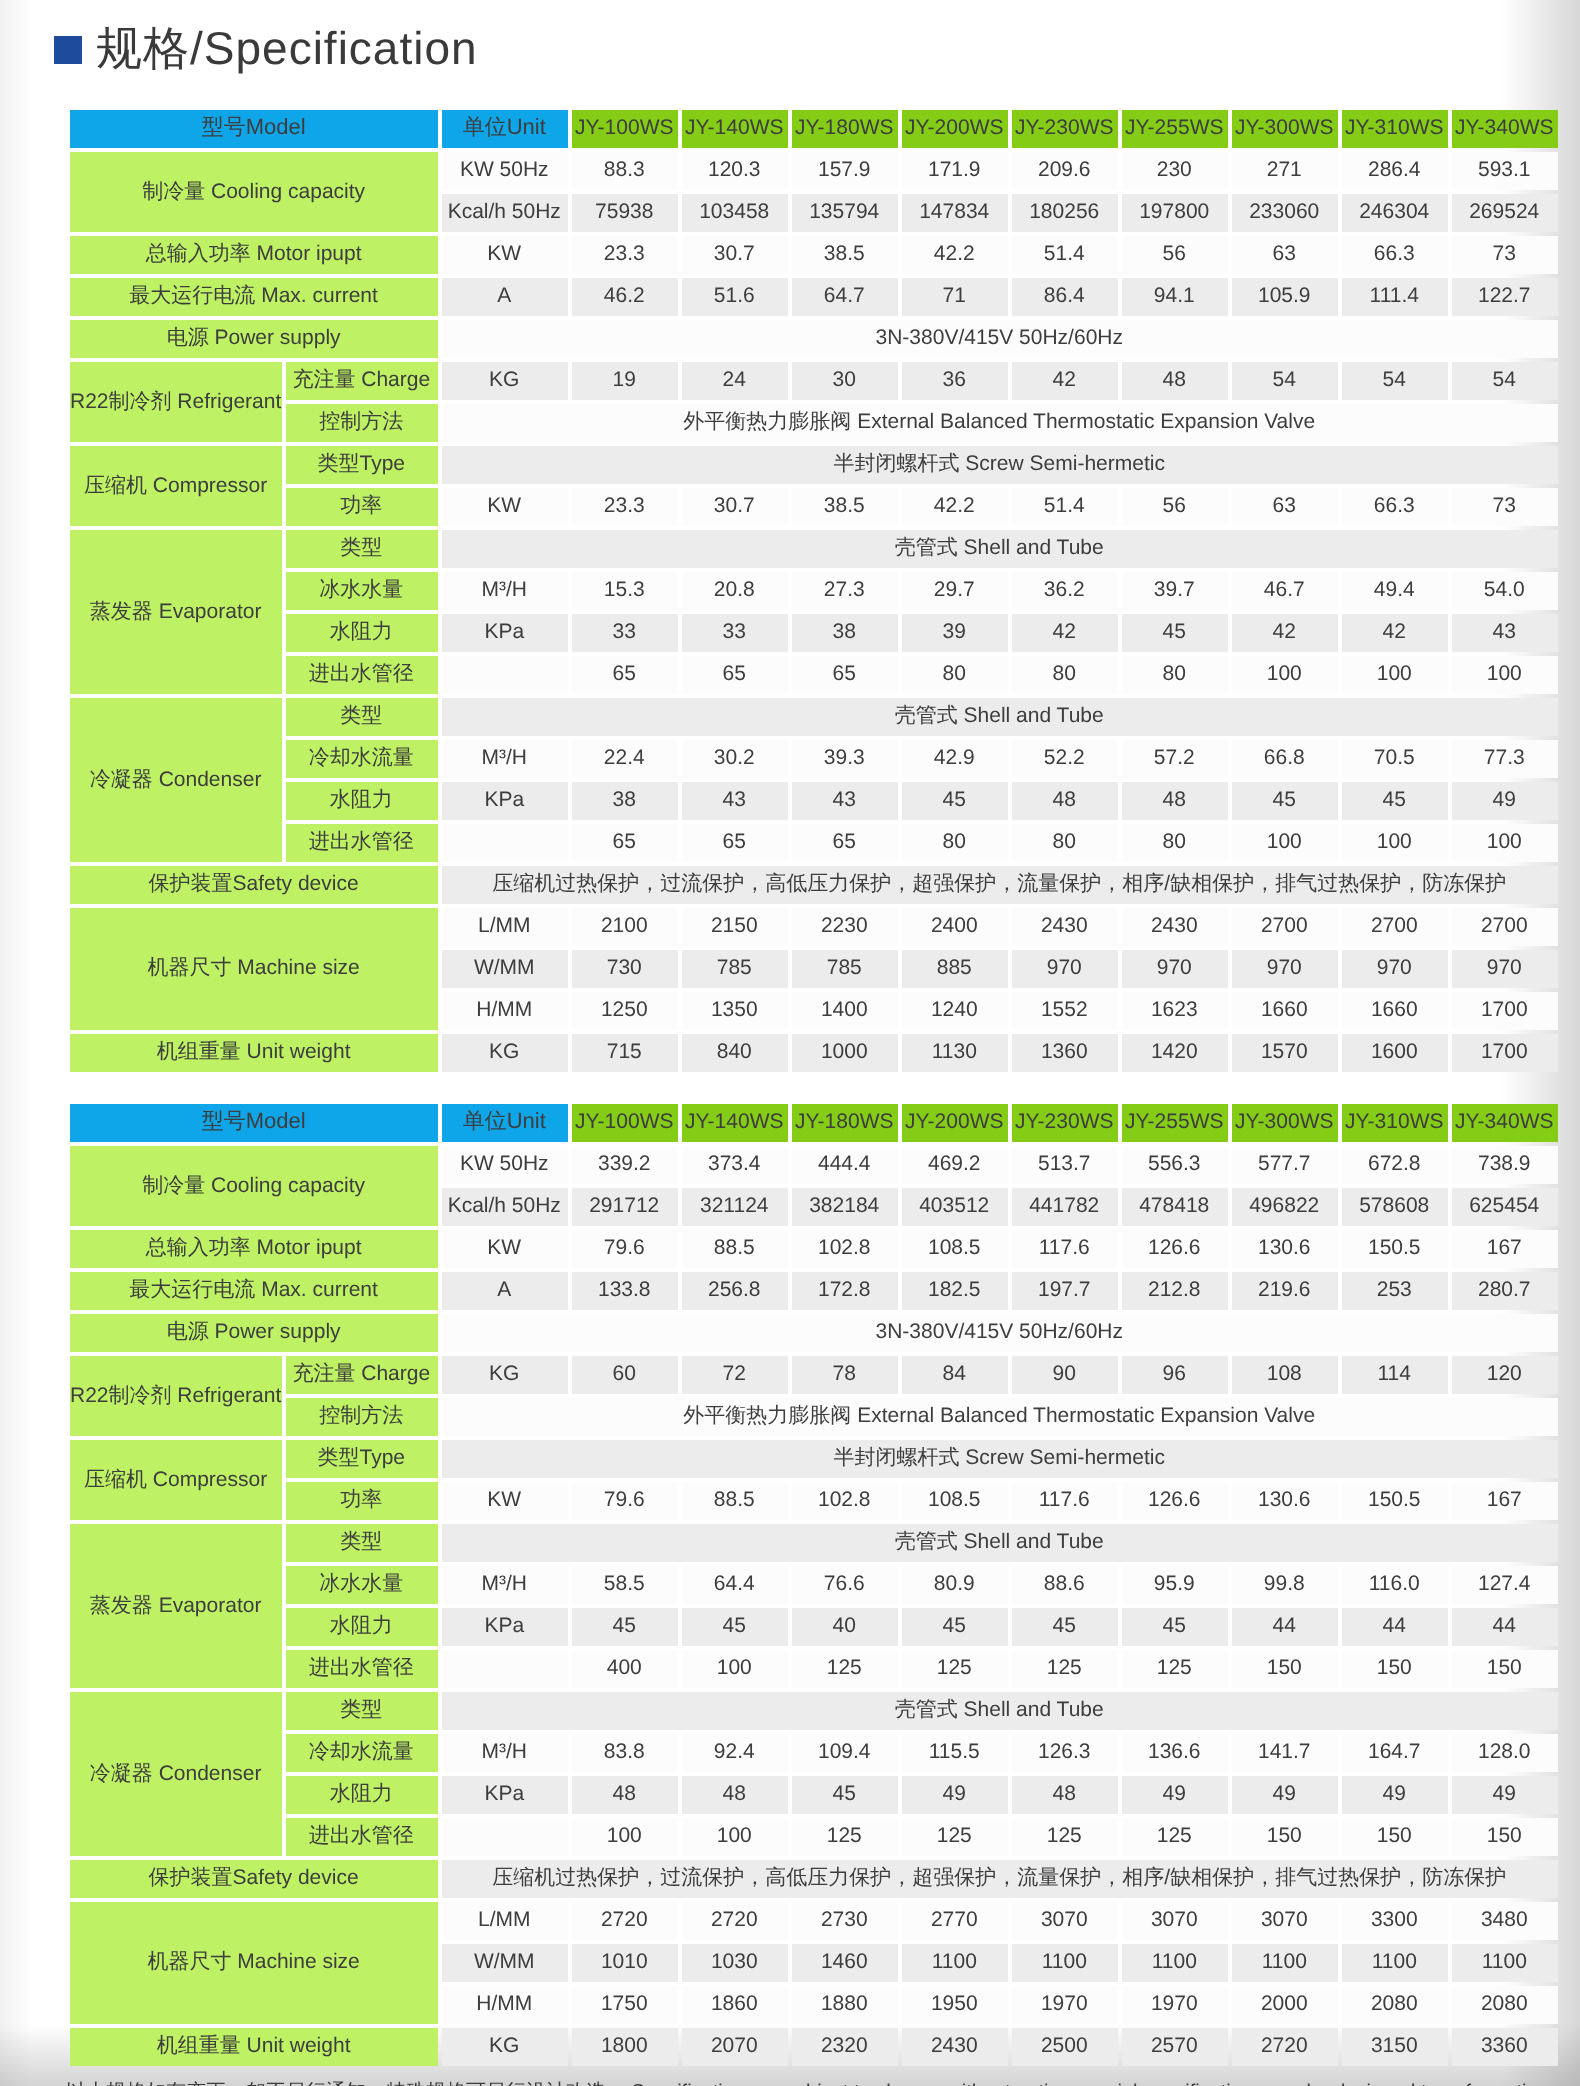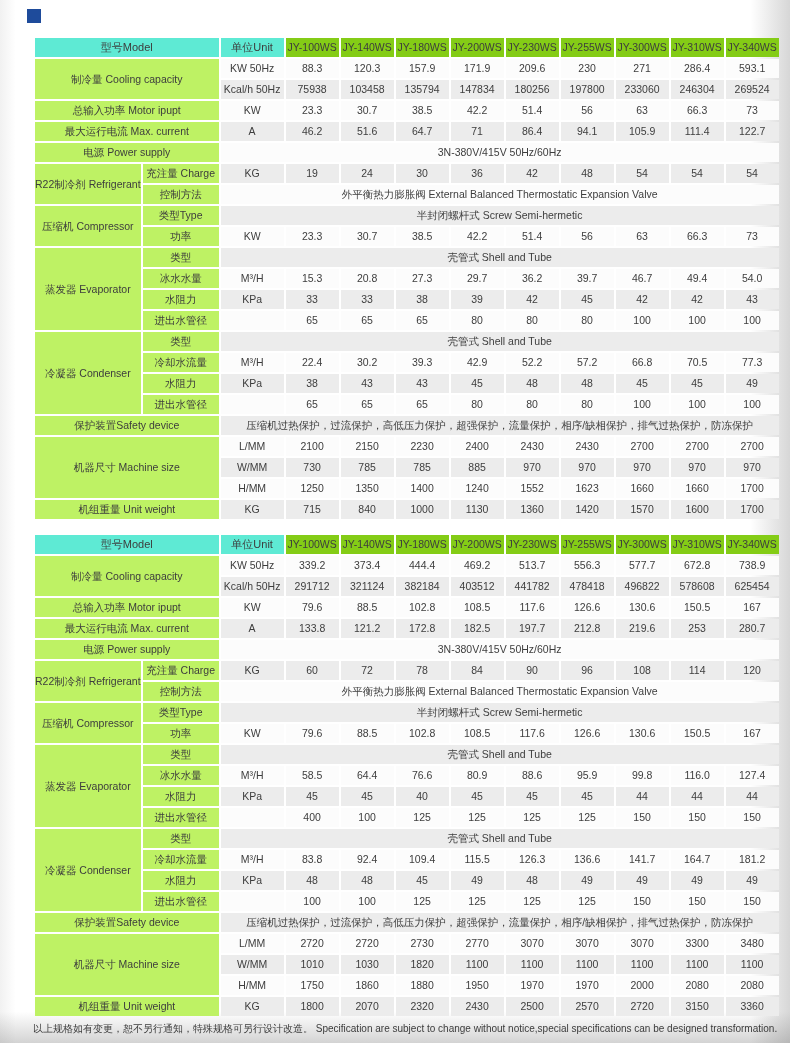--- a/index.html
+++ b/index.html
@@ -21,40 +21,41 @@
 
   table.spec{border-collapse:separate;border-spacing:2px;table-layout:fixed;margin-left:-2px;}
   table.spec + table.spec{margin-top:12px;}
   col.c-g{width:76px;} col.c-s{width:76px;} col.c-u{width:63px;} col.c-m{width:53px;}
   th,td{
     padding:0;height:19px;
     font-size:11px;font-weight:normal;
     text-align:center;vertical-align:middle;
     line-height:1.15;white-space:nowrap;overflow:visible;
   }
-  th.head-lbl,th.head-unit{background:#5eead4;font-size:11px;}
+  th.head-lbl,th.head-unit{background:#0ea5e9;font-size:11px;}
   th.model-h{background:#84cc16;font-size:10.5px;}
   td.lbl{background:#bef264;font-size:10.5px;}
   td.even{background:#fcfcfc;}
   td.odd{background:#ececec;}
   td.merged{font-size:10.5px;}
   td.val,td.unit{font-size:10.5px;}
 
   .footnote{
     margin:4px 0 0 -2px;
     font-size:10px;color:#3c3c3c;
     white-space:nowrap;
   }
 </style>
 </head>
 <body>
 
 <div class="page">
   <div class="title-row">
     <span class="title-square" style="background: rgb(30, 75, 155);"></span>
+    <span class="title-text">规格/Specification</span>
   </div>
   <div id="tables">
       <table class="spec">
         <colgroup>
           <col class="c-g">
           <col class="c-s">
           <col class="c-u">
           <col class="c-m">
           <col class="c-m">
           <col class="c-m">
@@ -382,21 +383,21 @@
             <td class="val even">117.6</td>
             <td class="val even">126.6</td>
             <td class="val even">130.6</td>
             <td class="val even">150.5</td>
             <td class="val even">167</td>
           </tr>
           <tr>
             <td class="lbl" colspan="2" rowspan="1">最大运行电流 Max. current</td>
             <td class="unit odd">A</td>
             <td class="val odd">133.8</td>
-            <td class="val odd">121.2</td>
+            <td class="val odd">256.8</td>
             <td class="val odd">172.8</td>
             <td class="val odd">182.5</td>
             <td class="val odd">197.7</td>
             <td class="val odd">212.8</td>
             <td class="val odd">219.6</td>
             <td class="val odd">253</td>
             <td class="val odd">280.7</td>
           </tr>
           <tr>
             <td class="lbl" colspan="2" rowspan="1">电源 Power supply</td>
@@ -491,21 +492,21 @@
             <td class="lbl">冷却水流量</td>
             <td class="unit even">M³/H</td>
             <td class="val even">83.8</td>
             <td class="val even">92.4</td>
             <td class="val even">109.4</td>
             <td class="val even">115.5</td>
             <td class="val even">126.3</td>
             <td class="val even">136.6</td>
             <td class="val even">141.7</td>
             <td class="val even">164.7</td>
-            <td class="val even">181.2</td>
+            <td class="val even">128.0</td>
           </tr>
           <tr>
             <td class="lbl">水阻力</td>
             <td class="unit odd">KPa</td>
             <td class="val odd">48</td>
             <td class="val odd">48</td>
             <td class="val odd">45</td>
             <td class="val odd">49</td>
             <td class="val odd">48</td>
             <td class="val odd">49</td>
@@ -540,21 +541,21 @@
             <td class="val even">3070</td>
             <td class="val even">3070</td>
             <td class="val even">3070</td>
             <td class="val even">3300</td>
             <td class="val even">3480</td>
           </tr>
           <tr>
             <td class="unit odd">W/MM</td>
             <td class="val odd">1010</td>
             <td class="val odd">1030</td>
-            <td class="val odd">1820</td>
+            <td class="val odd">1460</td>
             <td class="val odd">1100</td>
             <td class="val odd">1100</td>
             <td class="val odd">1100</td>
             <td class="val odd">1100</td>
             <td class="val odd">1100</td>
             <td class="val odd">1100</td>
           </tr>
           <tr>
             <td class="unit even">H/MM</td>
             <td class="val even">1750</td>

